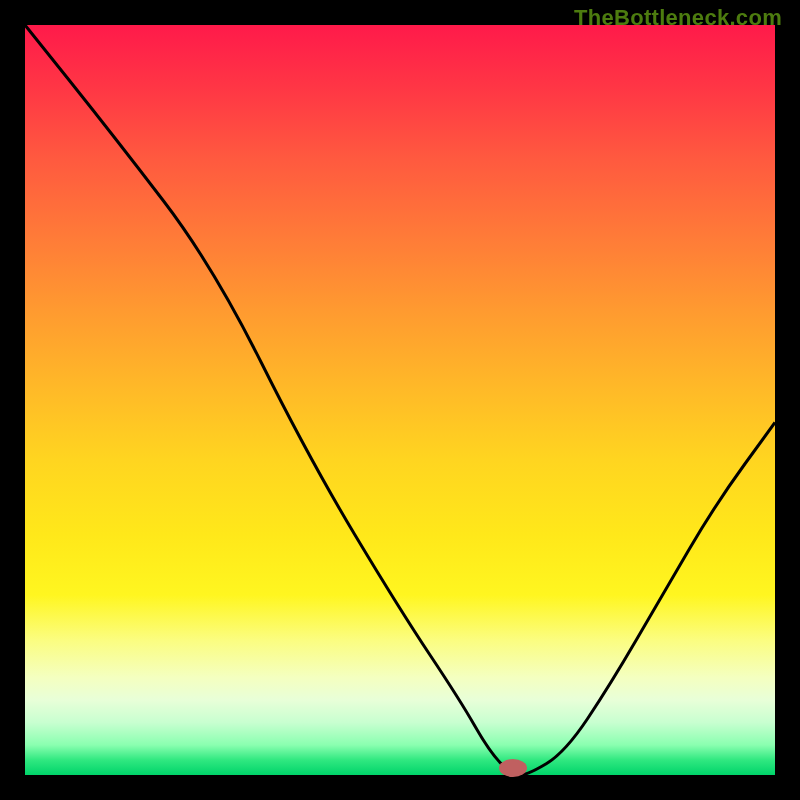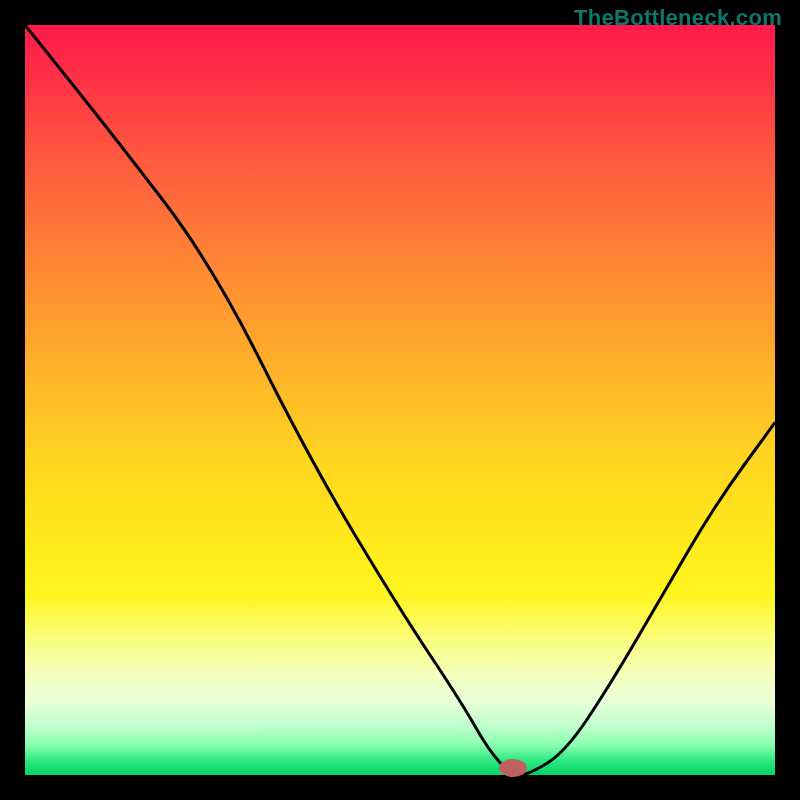--- a/index.html
+++ b/index.html
@@ -56,21 +56,21 @@
     border-radius: 50% / 50%;
     transform: translate(-50%, -50%);
   }
   .watermark {
     position: absolute;
     top: 5px;
     right: 18px;
     font-family: Arial, Helvetica, sans-serif;
     font-size: 22px;
     font-weight: bold;
-    color: #0f766e;
+    color: #4d7c0f;
     letter-spacing: 0.3px;
   }
 </style>
 </head>
 <body>
 
 <div class="chart-area">
   <div class="gradient-bg"></div>
   <svg class="curve-svg" viewBox="0 0 750 750" preserveAspectRatio="none">
     <path id="curve" class="curve-path" d="M 0 0 Q 0 0 45 56.25000000000001 Q 90 112.50000000000001 138.75 176.25 Q 187.5 239.99999999999997 236.25 337.5 Q 285 435.00000000000006 330 510 Q 375 585 405 630 Q 434.99999999999994 675 450 701.25 Q 465 727.5 476.25 738.75 Q 487.5 750 495 750 Q 502.50000000000006 750 521.25 738.75 Q 540 727.5 562.5 693.75 Q 585 660 611.25 615 Q 637.5 570 663.75 525 Q 690 480 720 438.75 T 750 397.5"></path>

